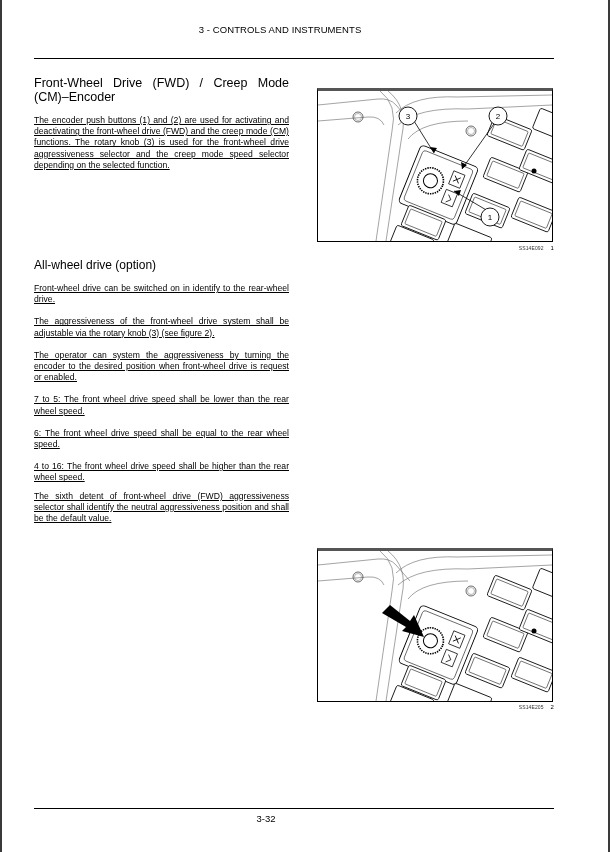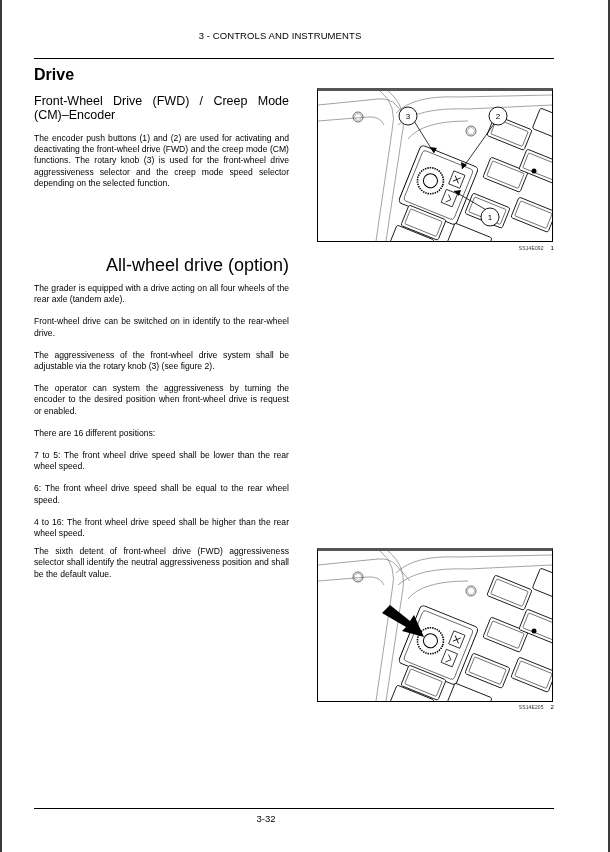--- a/index.html
+++ b/index.html
@@ -4,37 +4,37 @@
 <style>
   html, body { margin: 0; padding: 0; background: #ffffff; }
   body {
     width: 610px; height: 852px; position: relative; overflow: hidden;
     font-family: "Liberation Sans", sans-serif; color: #000;
   }
   .edge-left { position: absolute; left: 0; top: 0; width: 2px; height: 852px; background: #3a3a3a; }
   .edge-right { position: absolute; right: 0; top: 0; width: 2px; height: 852px; background: #3a3a3a; }
 
   .running-head {
-    position: absolute; top: 30px; left: 0; width: 560px; text-align: center;
+    position: absolute; top: 24px; left: 0; width: 560px; text-align: center;
     font-size: 9.5px; letter-spacing: 0.1px;
   }
   .rule-top { position: absolute; top: 58px; left: 34px; width: 520px; height: 1px; background: #000; }
   .rule-bottom { position: absolute; top: 808px; left: 34px; width: 520px; height: 1px; background: #000; }
   .folio { position: absolute; top: 813px; left: 0; width: 532px; text-align: center; font-size: 9.5px; }
 
   .col { position: absolute; left: 34px; width: 255px; }
   h1.section {
     margin: 0; font-size: 16px; font-weight: bold; line-height: 18px;
   }
   h2.sub {
     margin: 0; font-size: 12.5px; font-weight: normal; line-height: 14px; text-align: justify; text-align-last: left;
   }
-  h2.sub2 { margin: 0; font-size: 18px; font-weight: normal; line-height: 14px; text-align: right; }
+  h2.sub2 { margin: 0; font-size: 12px; font-weight: normal; line-height: 14px; }
   p.body {
-    margin: 0; font-size: 8.6px; line-height: 11.2px; text-align: justify;
+    margin: 0; font-size: 8.6px; line-height: 11.2px; text-align: justify; text-decoration: underline;
   }
 
   .figure {
     position: absolute; left: 317px; width: 234px; height: 150px;
     border: 1px solid #000; border-top: 3px solid #555; overflow: hidden; background: #fff;
   }
   .figure svg { display: block; }
   .caption {
     position: absolute; left: 480px; width: 74px; text-align: right;
     font-size: 5px; color: #333; letter-spacing: 0.1px;
@@ -44,32 +44,29 @@
 </head>
 <body>
 
 <div class="edge-left"></div>
 <div class="edge-right"></div>
 
 <div class="running-head">3 - CONTROLS AND INSTRUMENTS</div>
 <div class="rule-top"></div>
 
 <div class="col" style="top:66px;">
-  <h1 class="section">Drive</h1>
   <h2 class="sub" style="margin-top:10px;">Front-Wheel Drive (FWD) / Creep Mode (CM)–Encoder</h2>
   <p class="body" style="margin-top:11px;">The encoder push buttons (1) and (2) are used for activating and deactivating the front-wheel drive (FWD) and the creep mode (CM) functions.  The rotary knob (3) is used for the front-wheel drive aggressiveness selector and the creep mode speed selector depending on the selected function.</p>
 </div>
 
 <div class="col" style="top:258px;">
   <h2 class="sub2">All-wheel drive (option)</h2>
-  <p class="body" style="margin-top:11px;">The grader is equipped with a drive acting on all four wheels of the rear axle (tandem axle).</p>
   <p class="body" style="margin-top:11px;">Front-wheel drive can be switched on in identify to the rear-wheel drive.</p>
   <p class="body" style="margin-top:11px;">The aggressiveness of the front-wheel drive system shall be adjustable via the rotary knob (3) (see figure 2).</p>
   <p class="body" style="margin-top:11px;">The operator can system the aggressiveness by turning the encoder to the desired position when front-wheel drive is request or enabled.</p>
-  <p class="body" style="margin-top:11px;">There are 16 different positions:</p>
   <p class="body" style="margin-top:11px;">7 to 5: The front wheel drive speed shall be lower than the rear wheel speed.</p>
   <p class="body" style="margin-top:11px;">6: The front wheel drive speed shall be equal to the rear wheel speed.</p>
   <p class="body" style="margin-top:11px;">4 to 16: The front wheel drive speed shall be higher than the rear wheel speed.</p>
   <p class="body" style="margin-top:7px;">The sixth detent of front-wheel drive (FWD) aggressiveness selector shall identify the neutral aggressiveness position and shall be the default value.</p>
 </div>
 
 <div class="figure" style="top:88px;">
   <svg width="234" height="150" viewBox="0 0 234 150">
     <g fill="none" stroke="#666" stroke-width="0.6">
       <path d="M0 14 L60 8 Q72 7 78 14 L92 30"></path>

